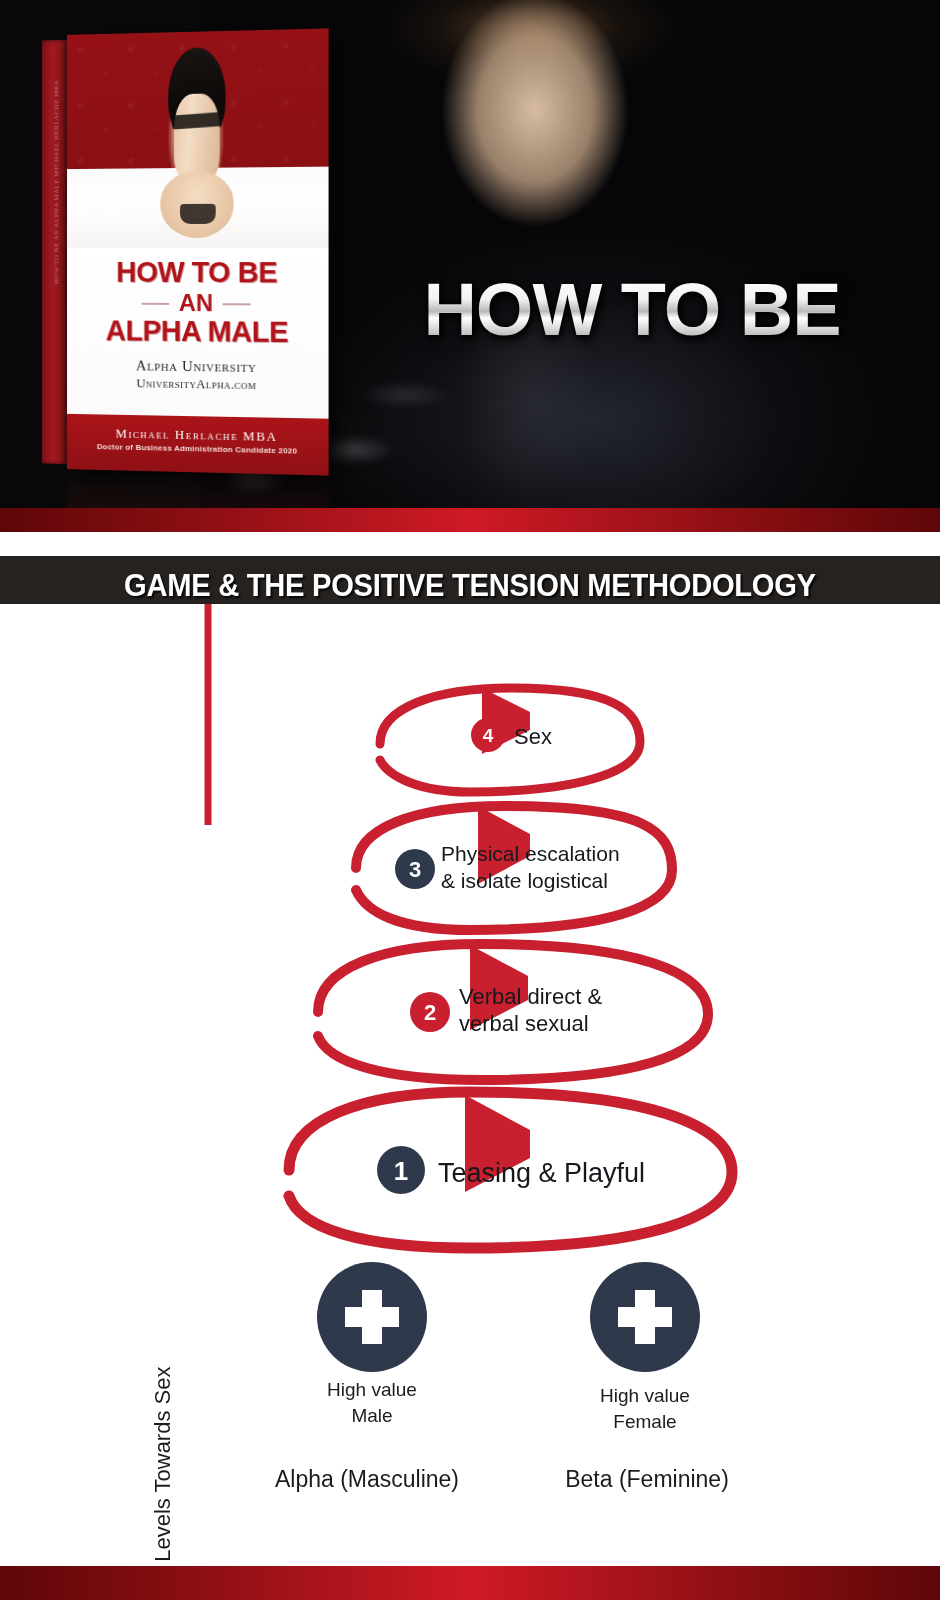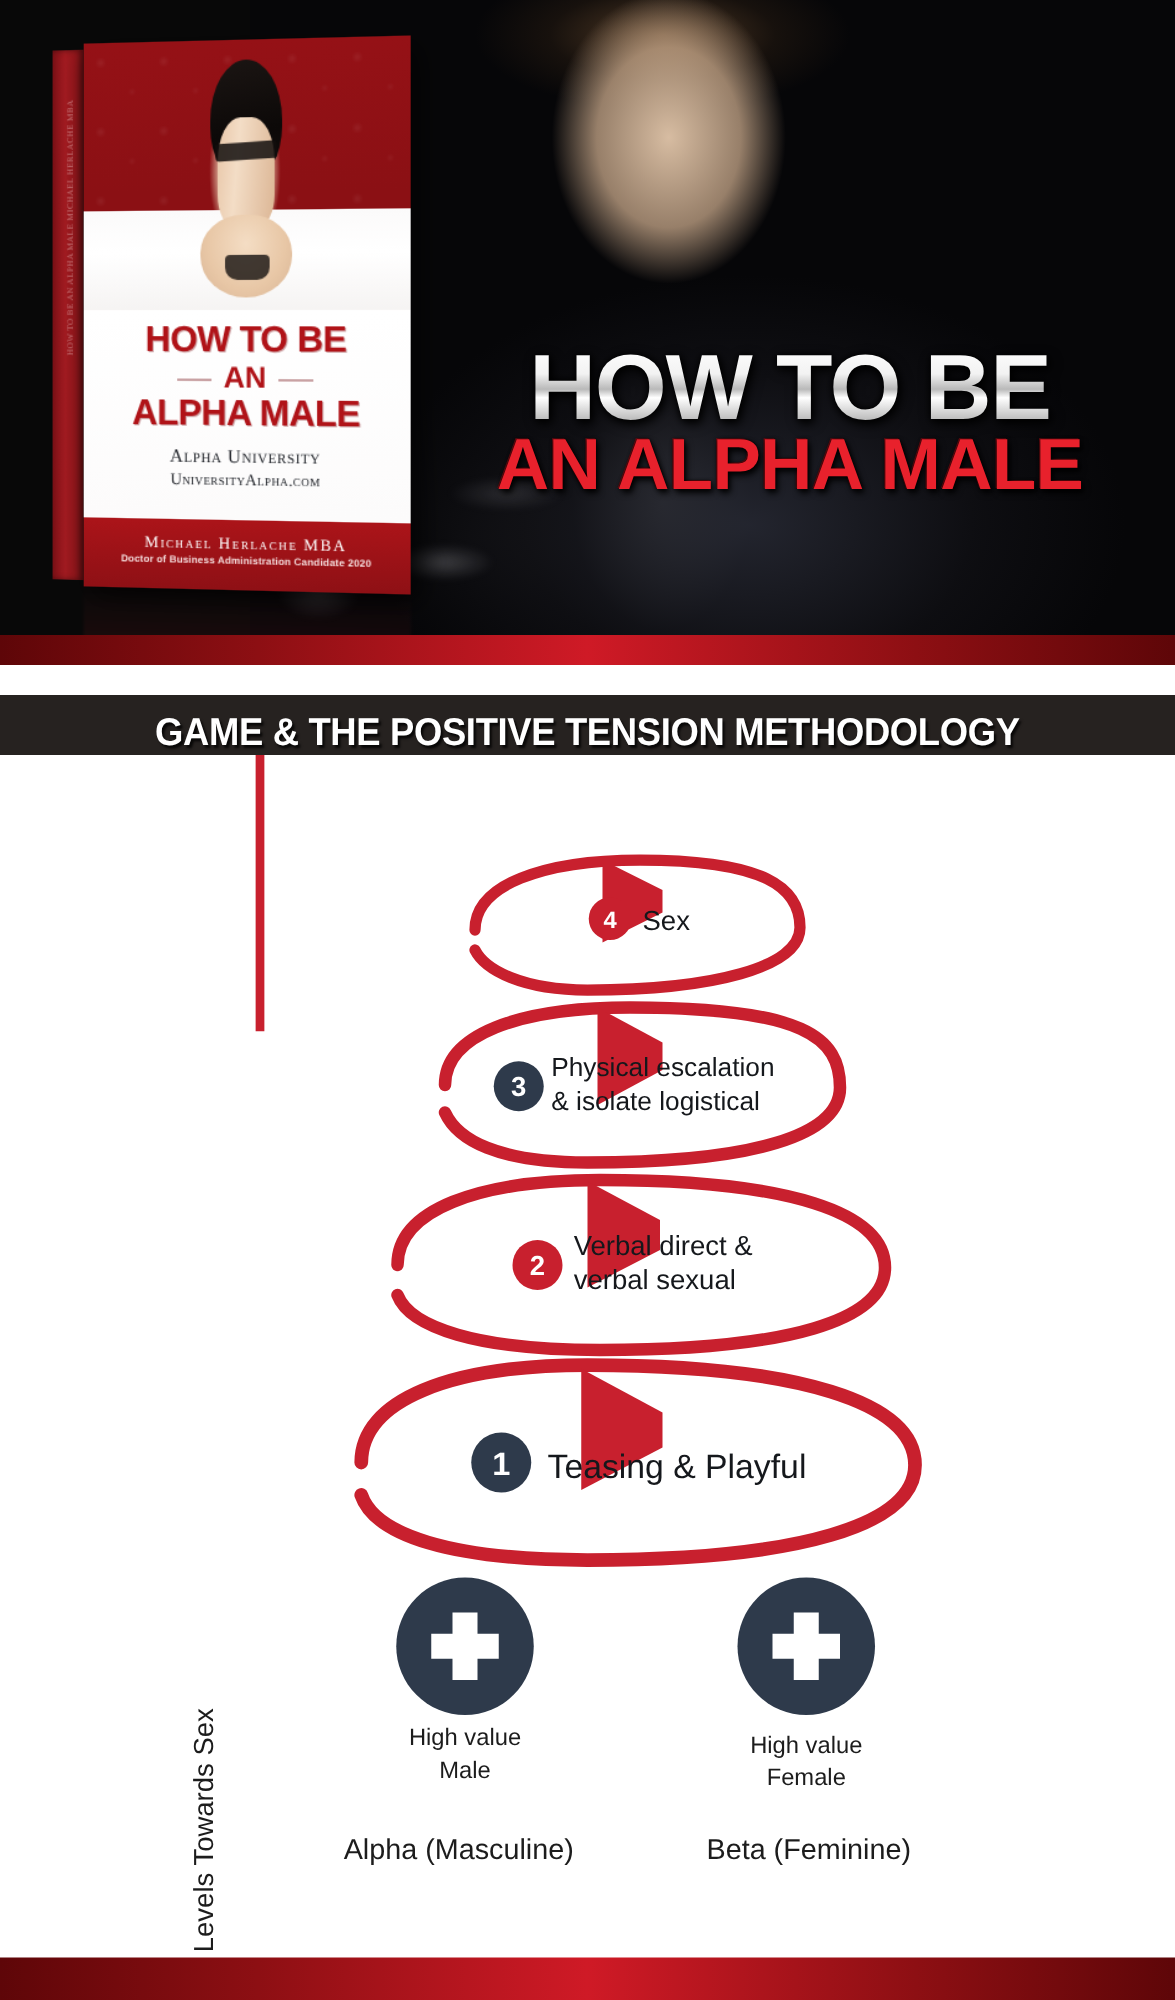--- a/index.html
+++ b/index.html
@@ -237,21 +237,20 @@
 </style>
 </head>
 <body>
 
 <div id="hero">
   <div id="hero-photo"></div>
   <div id="hero-smoke"></div>
 
   <div id="hero-title">
     <span id="hero-line1">HOW TO BE</span>
-    <span id="hero-line2">AN ALPHA MALE</span>
   </div>
 
   <div id="book">
     <div id="book-spine">
       <div id="book-spine-text">HOW TO BE AN ALPHA MALE   MICHAEL HERLACHE MBA</div>
     </div>
     <div id="book-face">
       <div id="bc-photo">
         <div id="bc-damask"></div>
         <div id="bc-bed"></div>

